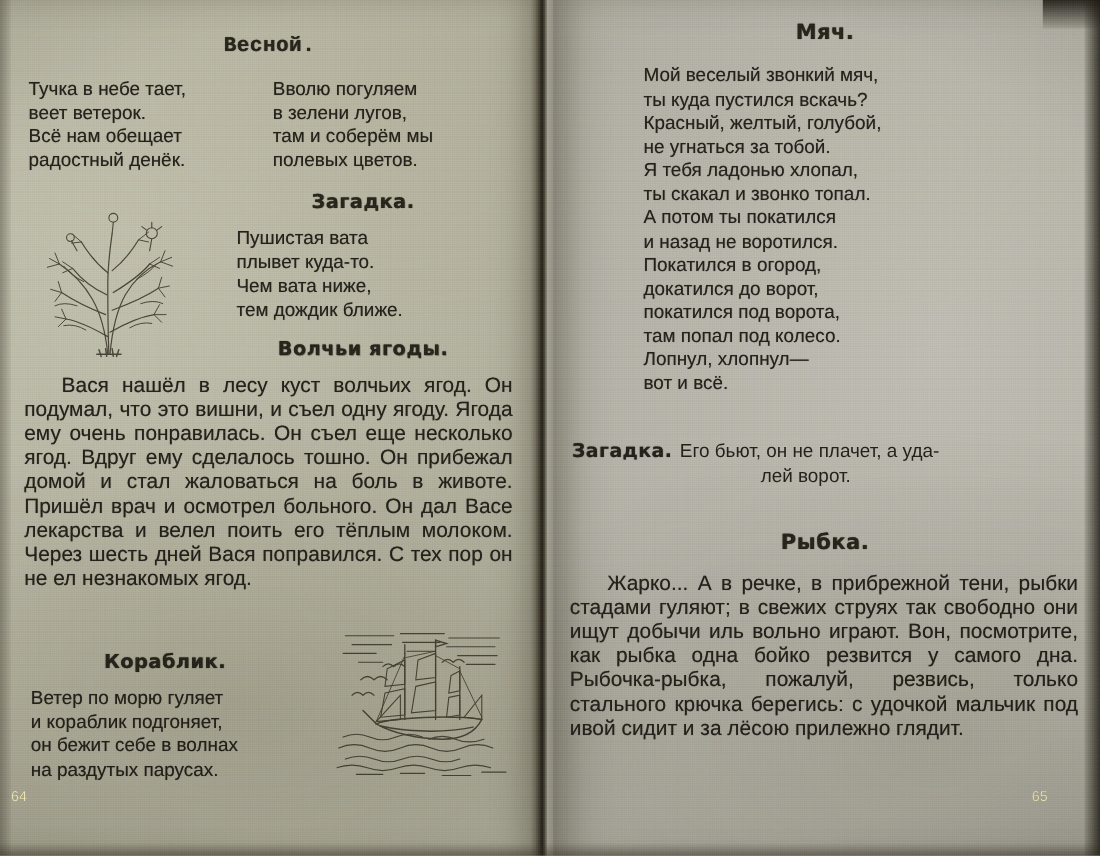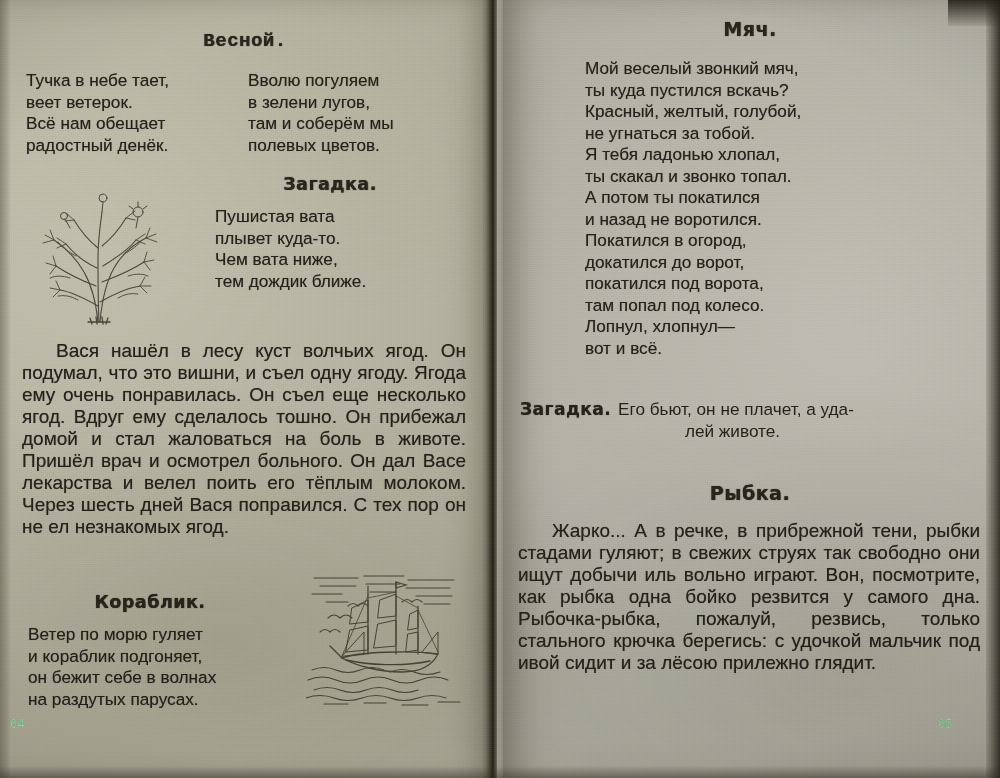--- a/index.html
+++ b/index.html
@@ -107,21 +107,21 @@
     color:#23201a;
     text-shadow:0 0 .7px rgba(35,32,24,.55);
   }
   .verse{font-size:17.2px;line-height:21.5px;white-space:pre-line;}
   .prose{font-size:19px;line-height:22px;text-align:justify;}
   .prose.indent{text-indent:34px;}
 
   .pageno{
     position:absolute;
     font-family:"Liberation Sans", sans-serif;
-    font-size:13px;color:#86efac;
+    font-size:13px;color:#fef9c3;
     text-shadow:0 0 .6px rgba(40,36,26,.6);
   }
 
   .riddle-inline{
     font-family:"Liberation Sans", sans-serif;
     font-size:17.2px;line-height:22px;color:#23201a;
   }
   .riddle-inline .lbl{
     font-family:"DejaVu Sans", sans-serif;
     font-weight:bold;letter-spacing:.4px;
@@ -201,20 +201,21 @@
     </svg>
   </div>
 
   <div class="col heading h-sub" style="left:196px;top:174px;width:268px;">Загадка.</div>
 
   <div class="col verse" style="left:215px;top:206px;width:250px;">Пушистая вата
 плывет куда-то.
 Чем вата ниже,
 тем дождик ближе.</div>
 
+  <div class="col heading h-sub" style="left:196px;top:308px;width:268px;">Волчьи ягоды.</div>
 
   <div class="col prose indent" style="left:22px;top:340px;width:444px;">Вася нашёл в лесу куст волчьих ягод. Он подумал, что это вишни, и съел одну ягоду. Ягода ему очень понравилась. Он съел еще несколько ягод. Вдруг ему сделалось тошно. Он прибежал домой и стал жаловаться на боль в животе. Пришёл врач и осмотрел больного. Он дал Васе лекарства и велел поить его тёплым молоком. Через шесть дней Вася поправился. С тех пор он не ел незнакомых ягод.</div>
 
   <div class="illus" id="illus-ship" style="left:306px;top:566px;width:170px;height:140px;">
     <svg width="170" height="140" viewBox="0 0 170 140" aria-hidden="true">
 
       <g class="ink" stroke-width="1">
         <path d="M8 12 h44 M58 10 h40 M102 14 h46"></path>
         <path d="M14 20 h36 M60 18 h34 M100 22 h44"></path>
         <path d="M6 28 h30 M64 26 h26 M110 30 h36"></path>
@@ -290,21 +291,21 @@
 Покатился в огород,
 докатился до ворот,
 покатился под ворота,
 там попал под колесо.
   Лопнул, хлопнул—
   вот и всё.</div>
 
   <div class="col riddle-inline" style="left:520px;top:398px;width:455px;">
     <span class="lbl">Загадка.</span>
     <span style="margin-left:2px;">Его бьют, он не плачет, а уда-</span>
-    <div style="text-align:center;margin-left:-30px;">лей животе.</div>
+    <div style="text-align:center;margin-left:-30px;">лей ворот.</div>
   </div>
 
   <div class="col heading h-main" style="left:530px;top:482px;width:440px;">Рыбка.</div>
 
   <div class="col prose indent" style="left:518px;top:520px;width:462px;">Жарко... А в речке, в прибрежной тени, рыбки стадами гуляют; в свежих струях так свободно они ищут добычи иль вольно играют. Вон, посмотрите, как рыбка одна бойко резвится у самого дна. Рыбочка-рыбка, пожалуй, резвись, только стального крючка берегись: с удочкой мальчик под ивой сидит и за лёсою прилежно глядит.</div>
 
   <div class="pageno" style="left:938px;top:716px;text-align:right;">65</div>
 
   <div id="gutter"></div>
   <div id="gutter-page-edge"></div>

